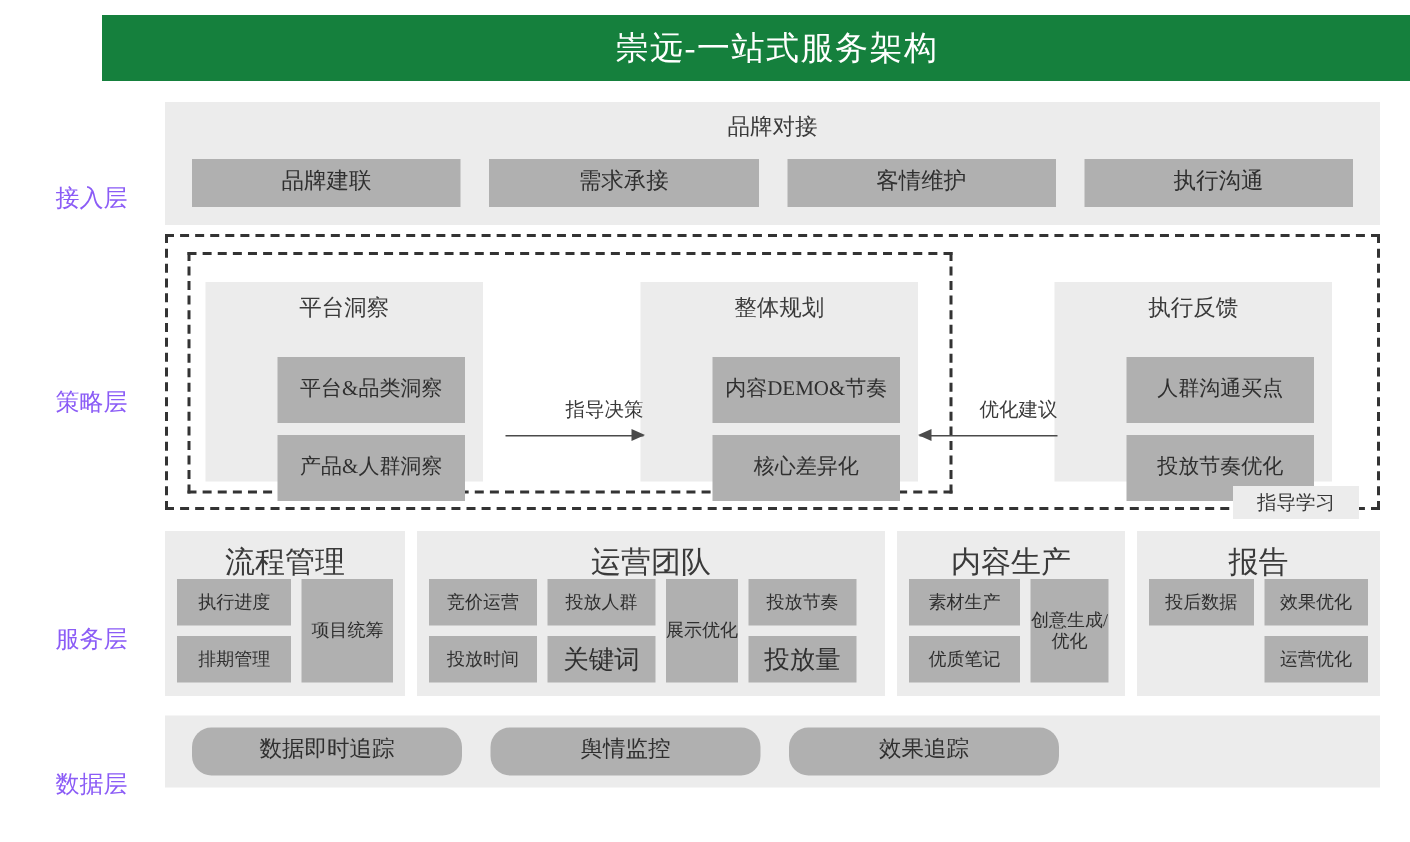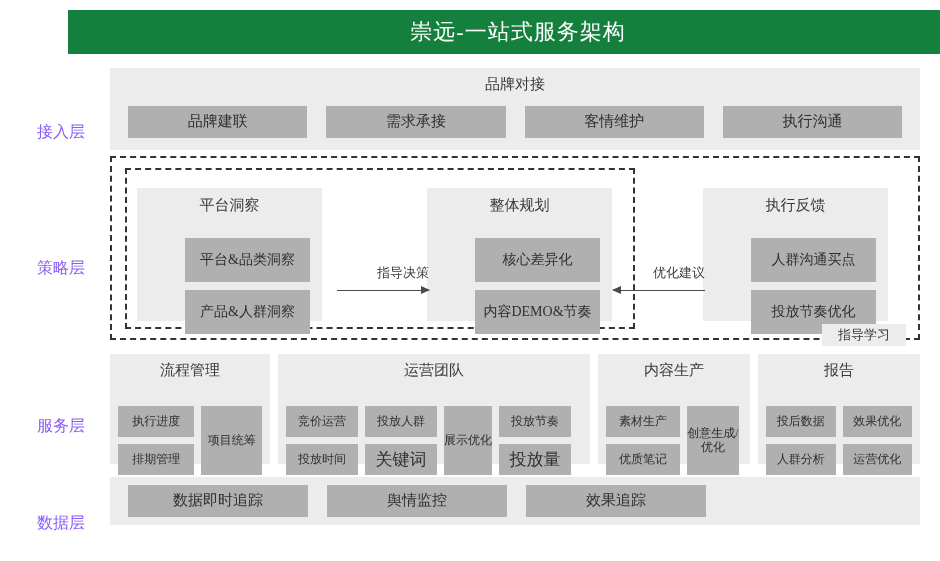--- a/index.html
+++ b/index.html
@@ -198,33 +198,32 @@
     background: #ececec;
     display: flex;
     align-items: center;
     justify-content: center;
     font-size: 13px;
     color: #3a3a3a;
   }
 
   
   .svc-panel { top: 354px; height: 110px; }
-  .svc-panel .panel-title { margin-top: 7px; font-size: 15px; }
+  .svc-panel .panel-title { margin-top: 7px; font-size: 20px; }
   .svc-flow   { left: 110px; width: 160px; }
   .svc-ops    { left: 278px; width: 312px; }
   .svc-content{ left: 598px; width: 152px; }
   .svc-report { left: 758px; width: 162px; }
 
   .svc-body {
     position: absolute;
     left: 8px; right: 8px;
     top: 32px;
     display: flex;
     gap: 7px;
-    margin-top: 20px;
   }
   .svc-col {
     display: flex;
     flex-direction: column;
     gap: 7px;
   }
   .svc-col .gbox { height: 31px; font-size: 12px; }
   .svc-tall { height: 69px !important; font-size: 12px; }
   .big-txt { font-size: 17px !important; }
 
@@ -242,20 +241,21 @@
     left: 18px;
     top: 8px;
     width: 774px;
     display: flex;
     gap: 19px;
   }
   .data-items .gbox {
     width: 180px;
     height: 32px;
     font-size: 15px;
+    border-radius: 13px;
   }
 </style>
 </head>
 <body>
 
 <div class="title-banner">
   <span class="title-text">崇远-一站式服务架构</span>
 </div>
 
 <div class="row-label row-label-access">接入层</div>
@@ -280,22 +280,22 @@
   <div class="panel-title">平台洞察</div>
   <div class="sp-inner-list" id="strat-items-0">
       <div class="gbox">平台&amp;品类洞察</div>
       <div class="gbox">产品&amp;人群洞察</div>
     </div>
 </div>
 
 <div class="strat-panel sp-plan">
   <div class="panel-title">整体规划</div>
   <div class="sp-inner-list" id="strat-items-1">
+      <div class="gbox">内容DEMO&amp;节奏</div>
       <div class="gbox">核心差异化</div>
-      <div class="gbox">内容DEMO&amp;节奏</div>
     </div>
 </div>
 
 <div class="strat-panel sp-feedback">
   <div class="panel-title">执行反馈</div>
   <div class="sp-inner-list" id="strat-items-2">
       <div class="gbox">人群沟通买点</div>
       <div class="gbox">投放节奏优化</div>
     </div>
 </div>
@@ -361,21 +361,20 @@
         <div class="gbox svc-tall" style="width: 100%;">创意生成/优化</div>
       </div>
     </div>
 </div>
 
 <div class="panel svc-panel svc-report">
   <div class="panel-title">报告</div>
   <div class="svc-body" id="svc-body-3">
       <div class="svc-col" style="width: 70px;">
         <div class="gbox" style="width: 100%;">投后数据</div>
-        <div class="gbox" style="width: 100%;">人群分析</div>
       </div>
       <div class="svc-col" style="width: 70px;">
         <div class="gbox" style="width: 100%;">效果优化</div>
         <div class="gbox" style="width: 100%;">运营优化</div>
       </div>
     </div>
 </div>
 
 <div class="data-band">
   <div class="data-items" id="data-items">

